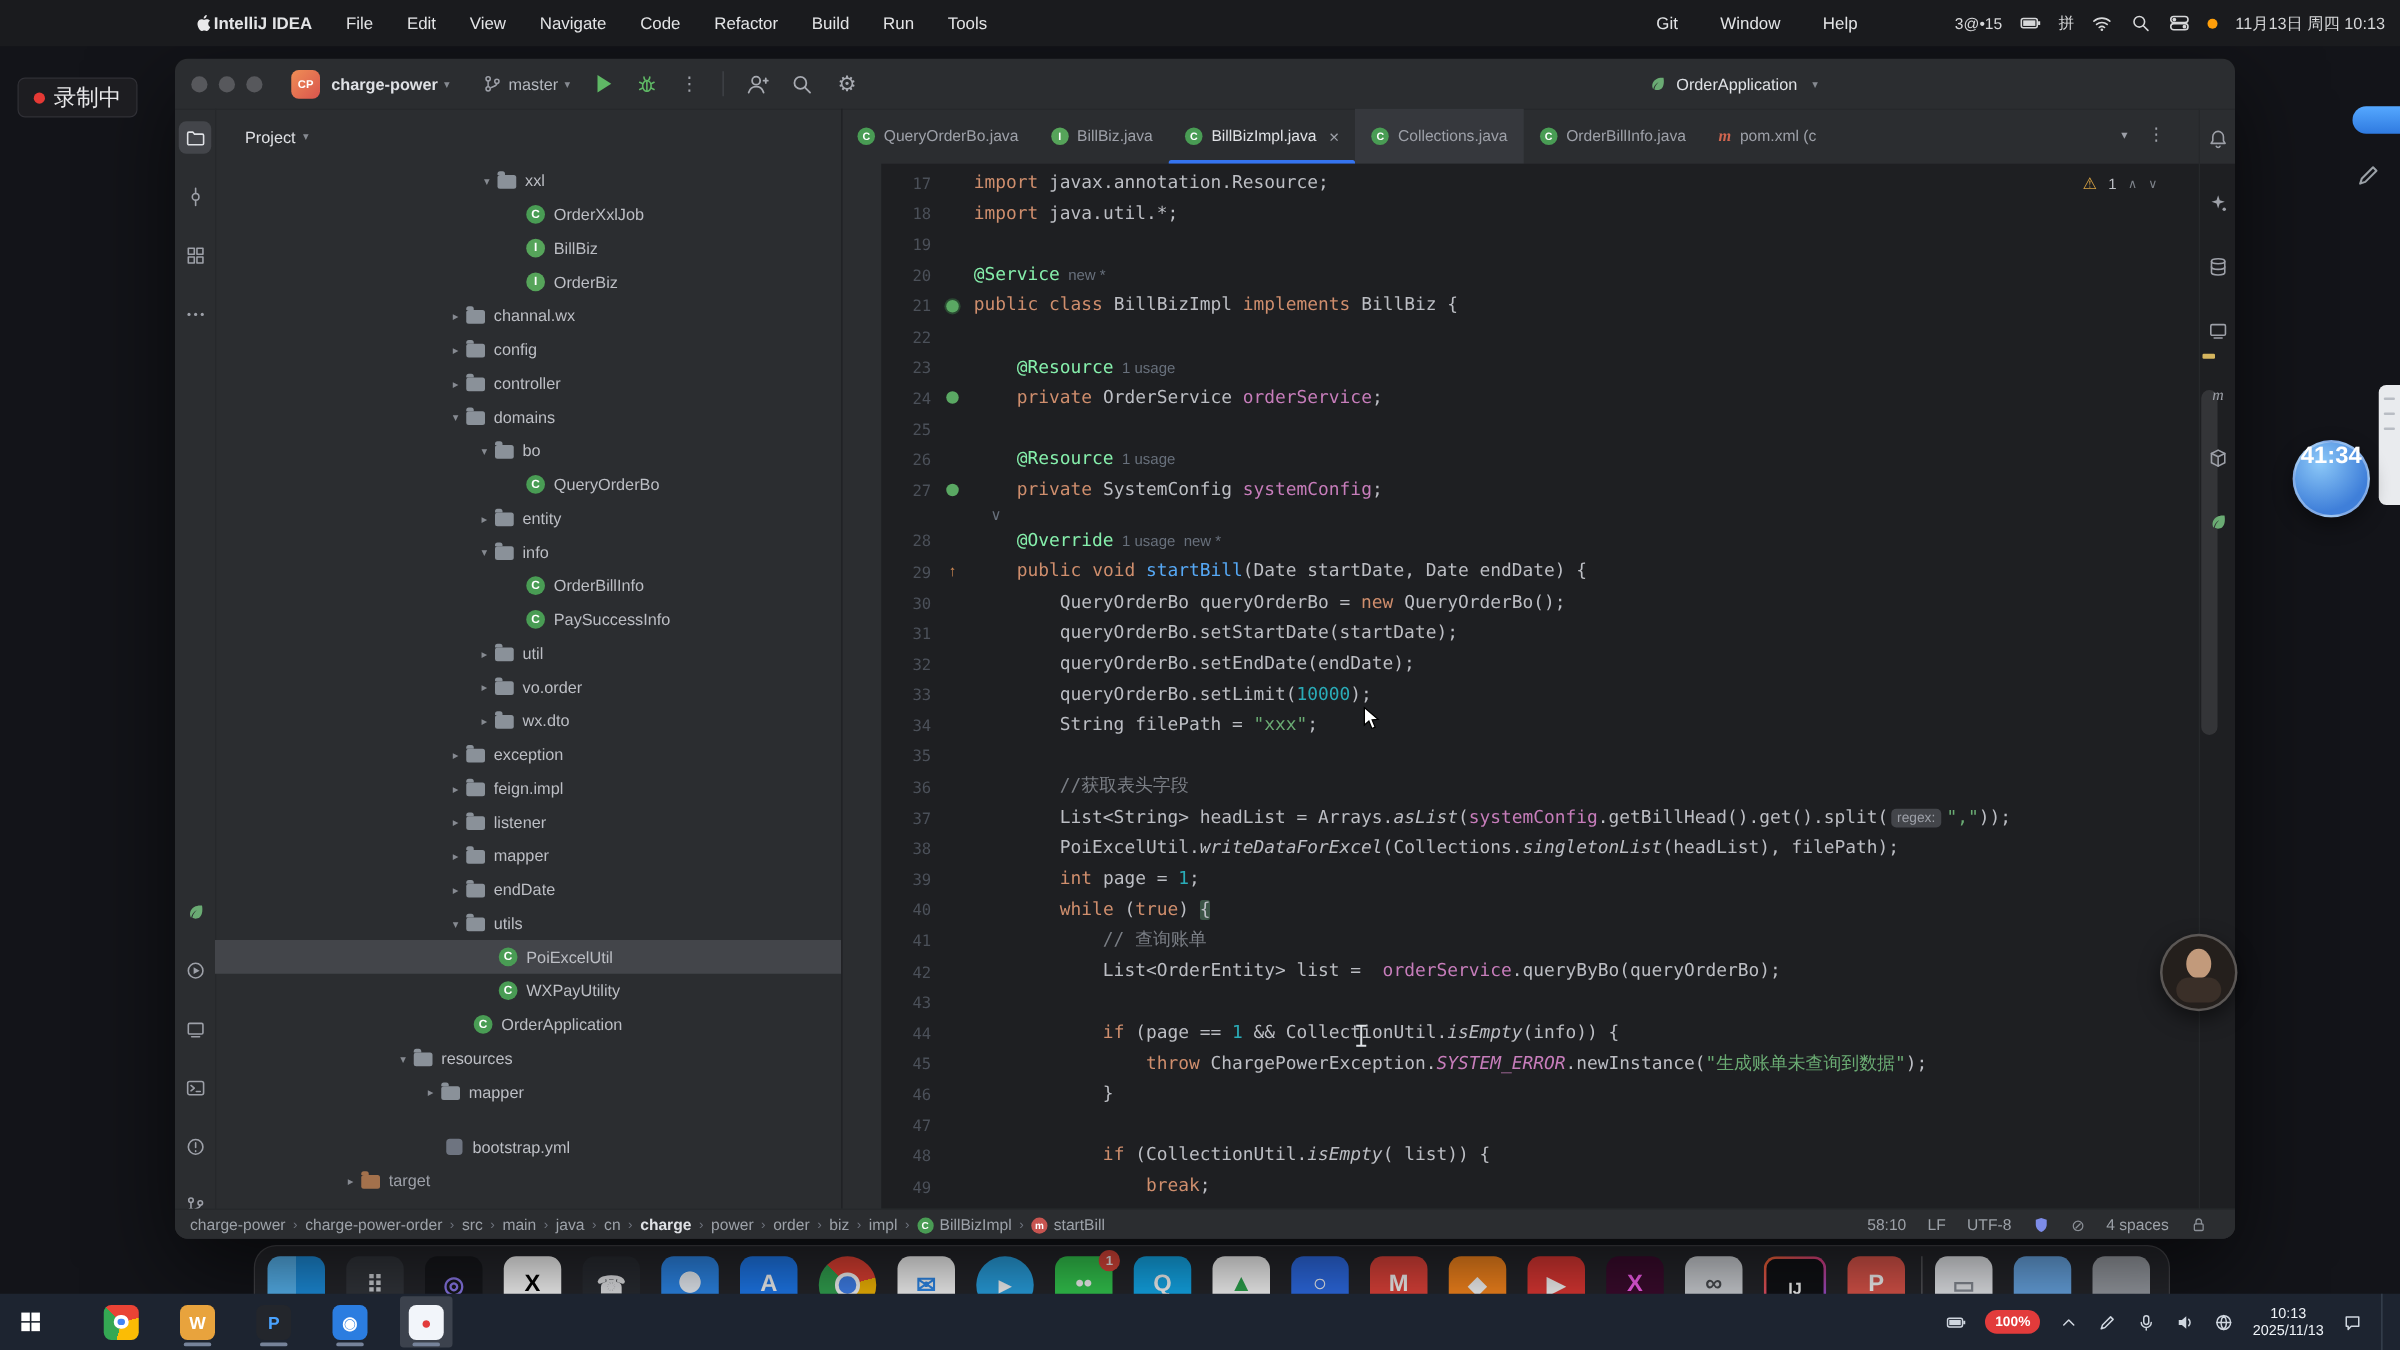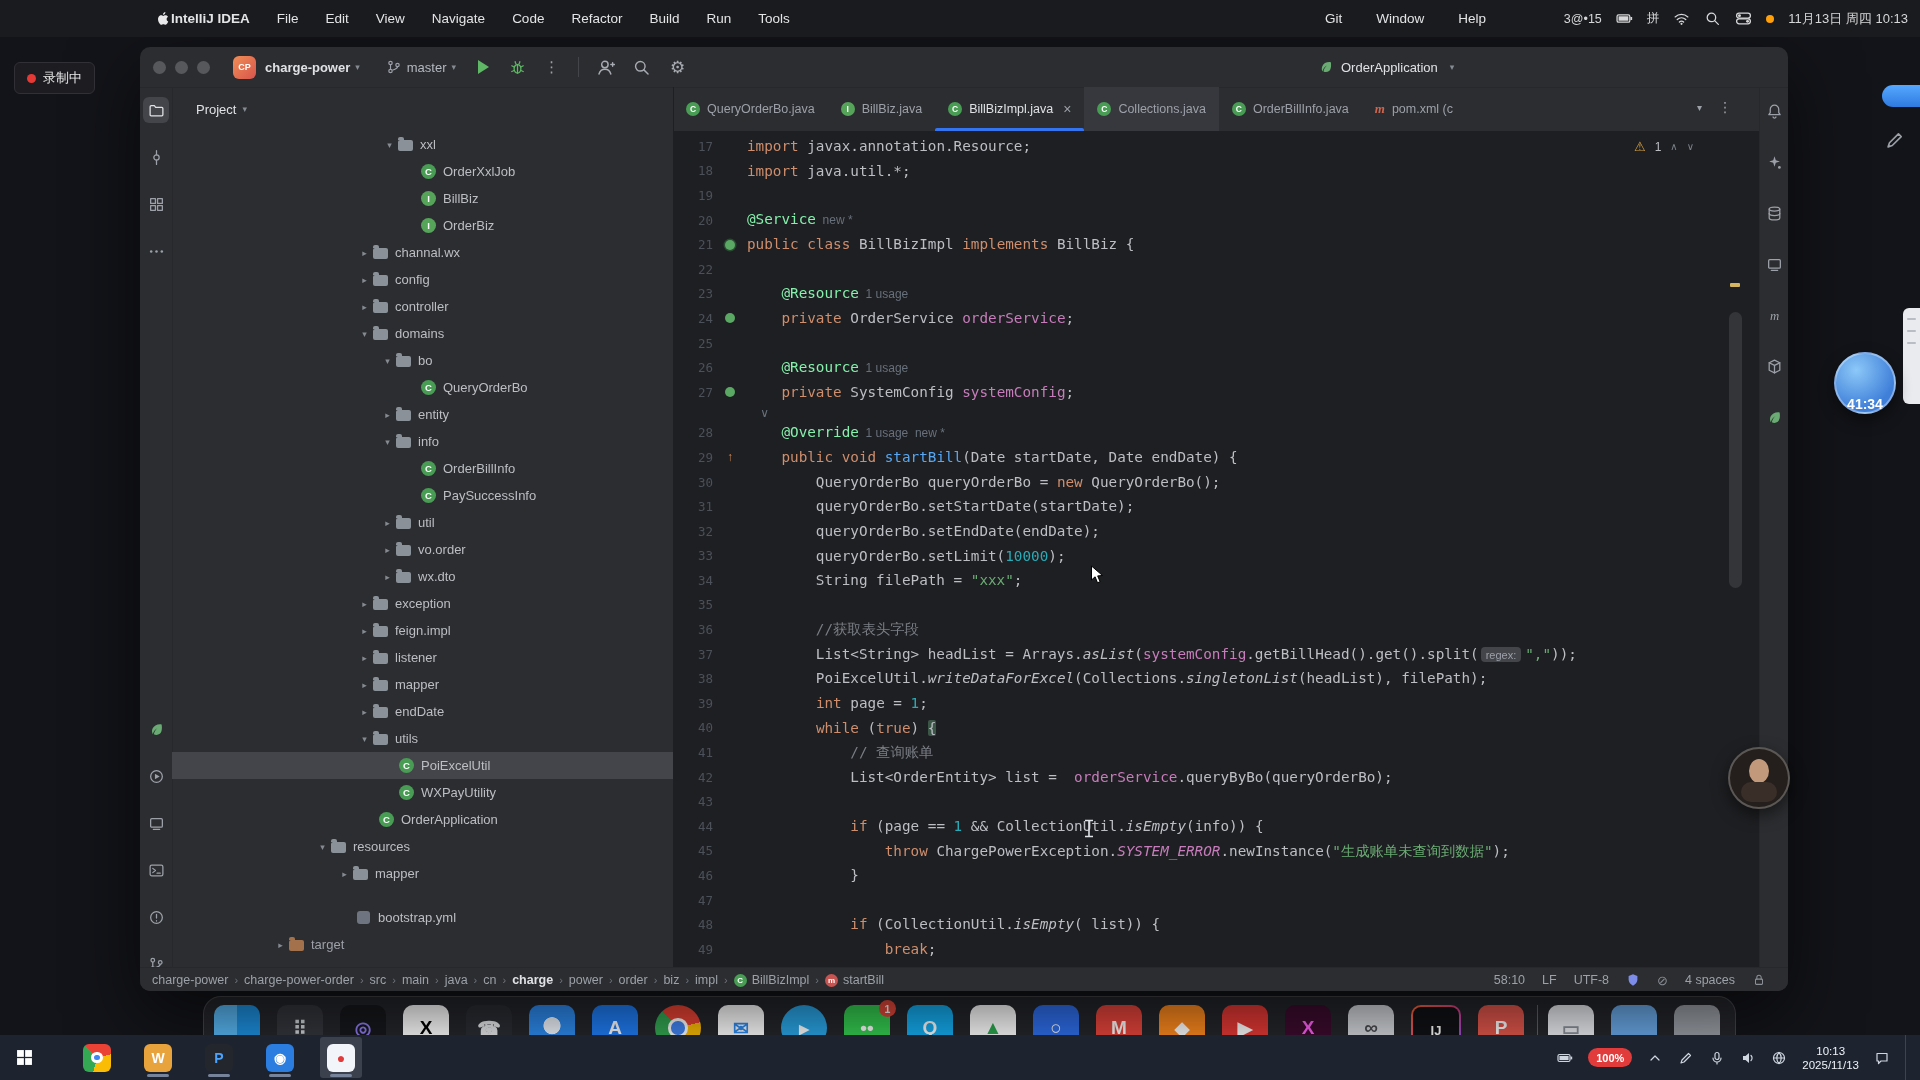--- a/index.html
+++ b/index.html
@@ -15,21 +15,21 @@
   .mb-item.bold{font-weight:bold}
   #mb-menus2{position:absolute;left:1325px;display:flex;gap:34px}
   #mb-status{position:absolute;right:12px;display:flex;align-items:center;gap:14px;color:#d6d7d9;font-size:12.5px}
   #mb-status .icon{width:17px;height:17px;color:#d6d7d9}
   .mb-dot{width:8px;height:8px;border-radius:50%;background:#ff9f0a}
   #mb-clock{font-size:13px;white-space:nowrap}
   #mb-apple{width:15px;height:17px;color:#e9e9eb;margin-right:0}
 
   
   #rec-badge{position:absolute;left:14px;top:62px;height:30px;padding:0 12px;border-radius:6px;background:#1d1d21;
-    border:1px solid #303036;display:flex;align-items:center;gap:7px;color:#e8e8ea;font-size:13px;z-index:30}
+    border:1px solid #303036;display:flex;align-items:center;gap:7px;color:#e8e8ea;font-size:18px;z-index:30}
   #rec-dot{width:9px;height:9px;border-radius:50%;background:#e53935}
 
   
   #ide{position:absolute;left:140px;top:47px;width:1648px;height:944px;background:#2b2d30;border-radius:10px;
     overflow:hidden;box-shadow:0 24px 70px rgba(0,0,0,.6);z-index:10;font-size:13px}
   #titlebar{position:absolute;left:0;top:0;width:100%;height:40px;display:flex;align-items:center;border-bottom:1px solid #26282b}
   .tl{width:13px;height:13px;border-radius:50%;background:#57585c;margin-right:9px}
   #tl-wrap{display:flex;padding-left:13px;align-items:center}
   #proj-badge{width:23px;height:23px;border-radius:6px;background:linear-gradient(135deg,#ef8e56,#d9544d);color:#fff;
     font-size:9px;font-weight:bold;display:flex;align-items:center;justify-content:center;margin-left:14px}
@@ -76,21 +76,21 @@
   .tab .ci{width:14px;height:14px;font-size:8.5px}
   .tab.active{color:#dfe1e5}
   .tab.active::after{content:"";position:absolute;left:0;right:0;bottom:0;height:3px;background:#3574f0;border-radius:2px 2px 0 0}
   .tab.light{background:#36383d}
   .tclose{font-size:14px;color:#9da0a8;margin-left:3px}
   .tico-m{color:#d0654f;font-weight:bold;font-style:italic;font-size:13px;font-family:"Liberation Serif",serif}
   #tab-chev{position:absolute;right:58px;top:15px;color:#9da0a8;font-size:10px}
   #tab-kebab{position:absolute;right:28px;top:12px;color:#9da0a8;font-size:14px}
 
   
-  #editor{position:absolute;left:533px;top:84px;width:1087px;height:836px;background:#1e1f22;overflow:hidden}
+  #editor{position:absolute;left:565px;top:84px;width:1087px;height:836px;background:#1e1f22;overflow:hidden}
   #code{position:absolute;left:0;top:3px;width:100%}
   .crow{display:flex;align-items:center;height:24.6px}
   .crow.mini{height:16px}
   .ln{width:40px;flex:none;text-align:right;color:#4b5059;font:12.5px "DejaVu Sans Mono",monospace}
   .gut{width:34px;flex:none;display:flex;justify-content:center;align-items:center}
   .cx{white-space:pre;font:14.3px/24.6px "DejaVu Sans Mono",monospace;color:#bcbec4}
   .kw{color:#cf8e6d}.df{color:#bcbec4}.an{color:#86efac}.st{color:#6aab73}.nu{color:#2aacb8}.cm{color:#7a7e85}
   .fl{color:#c77dbb}.fli{color:#c77dbb;font-style:italic}.it{font-style:italic}.md{color:#56a8f5}
   .hi{color:#68707c;font-family:"Liberation Sans",sans-serif;font-size:12px}
   .un{text-underline-offset:3px;text-decoration-color:#9096a1;text-decoration-thickness:1px}
@@ -117,22 +117,22 @@
   .crumb{display:flex;align-items:center;gap:5px}
   .crumb.em{color:#dfe1e5;font-weight:bold}
   .csep{color:#6e737d;font-size:11px}
   .crumb .ci{width:13px;height:13px;font-size:8px}
   #sb-right{position:absolute;right:22px;display:flex;align-items:center;gap:17px}
   #sb-right .icon{width:14px;height:14px;color:#8a8f96}
   #sb-right .icon.shield{color:#7d8ce8}
 
   
   #timer-bubble{position:absolute;left:1834px;top:352px;width:58px;height:58px;border-radius:50%;z-index:60;
-    background:radial-gradient(circle at 35% 28%,#8cc8f8,#3f7fd9 70%);display:flex;align-items:flex-end;justify-content:center;
-    color:#fff;font-size:14px;font-weight:bold;border:2px solid rgba(255,255,255,.35);box-shadow:0 6px 16px rgba(0,0,0,.45)}
+    background:radial-gradient(circle at 35% 28%,#8cc8f8,#3f7fd9 70%);display:flex;align-items:flex-start;justify-content:center;
+    color:#fff;font-size:19px;font-weight:bold;border:2px solid rgba(255,255,255,.35);box-shadow:0 6px 16px rgba(0,0,0,.45)}
   #webcam{position:absolute;left:1728px;top:747px;width:58px;height:58px;border-radius:50%;background:#241f1c;z-index:60;
     border:2px solid rgba(255,255,255,.25);overflow:hidden;box-shadow:0 6px 16px rgba(0,0,0,.5)}
   #webcam .face{position:absolute;left:19px;top:10px;width:20px;height:24px;border-radius:50%;background:#c29a7b}
   #webcam .body{position:absolute;left:11px;top:33px;width:36px;height:20px;border-radius:10px;background:#3a2f28}
   #blue-pill{position:absolute;left:1882px;top:85px;width:40px;height:22px;border-radius:11px 0 0 11px;z-index:25;
     background:linear-gradient(180deg,#55a8ff,#2f7ae0)}
   #pen-float{position:absolute;left:1884px;top:129px;width:22px;height:22px;color:#9aa0a6;z-index:25}
   #white-sliver{position:absolute;left:1903px;top:308px;width:17px;height:96px;background:#e9ebee;border-radius:6px 0 0 6px;z-index:25}
   #white-sliver i{display:block;width:9px;height:2px;background:#b9bdc4;margin:10px auto 0;border-radius:1px}
 

